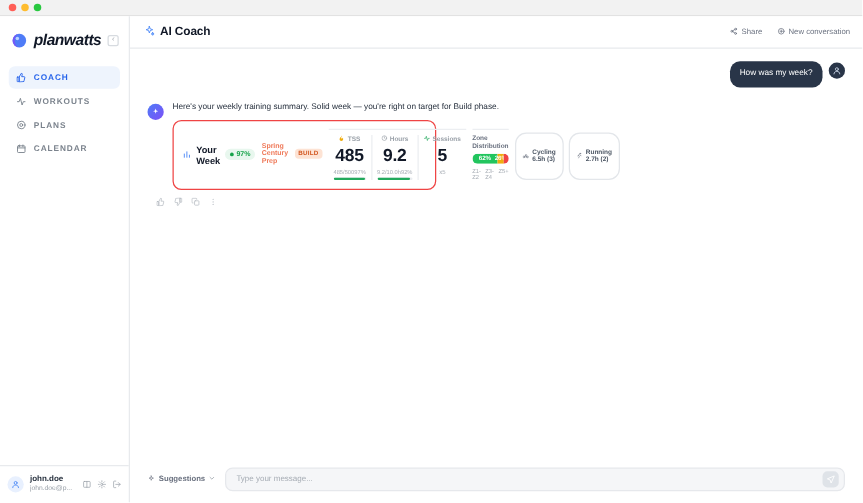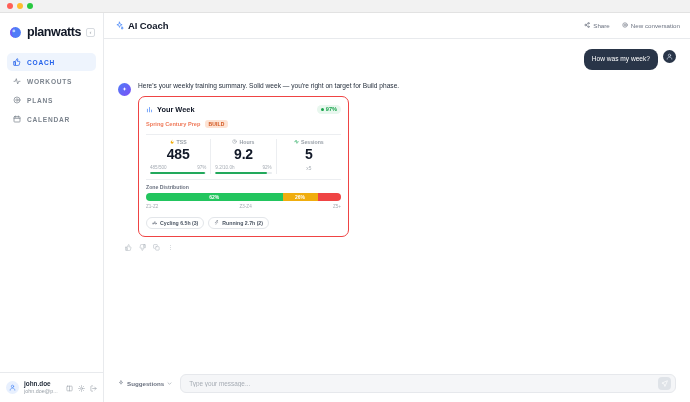--- a/index.html
+++ b/index.html
@@ -22,21 +22,21 @@
   .dot.yellow { background: #febc2e; }
   .dot.green { background: #28c840; }
 
   .body-row { flex: 1; display: flex; min-height: 0; }
 
   
   .sidebar {
     width: 104px; flex: 0 0 104px; background: #ffffff;
     border-right: 1px solid #e8eaed; display: flex; flex-direction: column;
   }
-  .brand { display: flex; align-items: center; gap: 5px; padding: 12px 8px 12px 9px; }
+  .brand { display: flex; align-items: center; gap: 5px; padding: 12px 8px 12px 9px; font-style: italic; }
   .brand-logo { width: 13px; height: 13px; flex: 0 0 13px; }
   .brand-name { font-size: 12.5px; font-weight: 700; letter-spacing: -0.4px; color: #111827; }
   .collapse-btn {
     margin-left: auto; width: 9px; height: 9px; border: 1px solid #d7dbe0; border-radius: 2px;
     display: flex; align-items: center; justify-content: center; color: #9aa1a9; font-size: 6px; line-height: 1;
   }
   .nav { padding: 2px 7px 0 7px; display: flex; flex-direction: column; gap: 1px; }
   .nav-item {
     display: flex; align-items: center; gap: 6px; padding: 5px 6px; border-radius: 5px;
     font-size: 6.6px; font-weight: 700; letter-spacing: 0.75px; color: #7b838d; text-transform: uppercase;
@@ -86,21 +86,21 @@
     width: 13px; height: 13px; border-radius: 50%; flex: 0 0 13px;
     background: linear-gradient(135deg,#4f7cf7,#7c4ff7);
     display: flex; align-items: center; justify-content: center; margin-top: 1px;
   }
   .ai-col { display: flex; flex-direction: column; gap: 6px; min-width: 0; }
   .ai-text { font-size: 6.6px; color: #1f2937; line-height: 1.35; }
 
   
   .card {
     width: 211px; border: 1.4px solid #ef4444; border-radius: 7px; background: #fff;
-    padding: 6px 7px 7px 7px; display: flex; flex-direction: column; gap: 5px;
+    padding: 6px 7px 7px 7px; display: flex; flex-direction: row; gap: 5px;
   }
   .card-head { display: flex; align-items: center; gap: 4px; }
   .card-title { font-size: 7.4px; font-weight: 700; color: #111827; }
   .badge-pct {
     margin-left: auto; display: flex; align-items: center; gap: 2px;
     background: #e8f7ee; color: #16a34a; border-radius: 7px; padding: 1.5px 4px;
     font-size: 5.6px; font-weight: 700;
   }
   .badge-dot { width: 3px; height: 3px; border-radius: 50%; background: #16a34a; display: block; }
 

